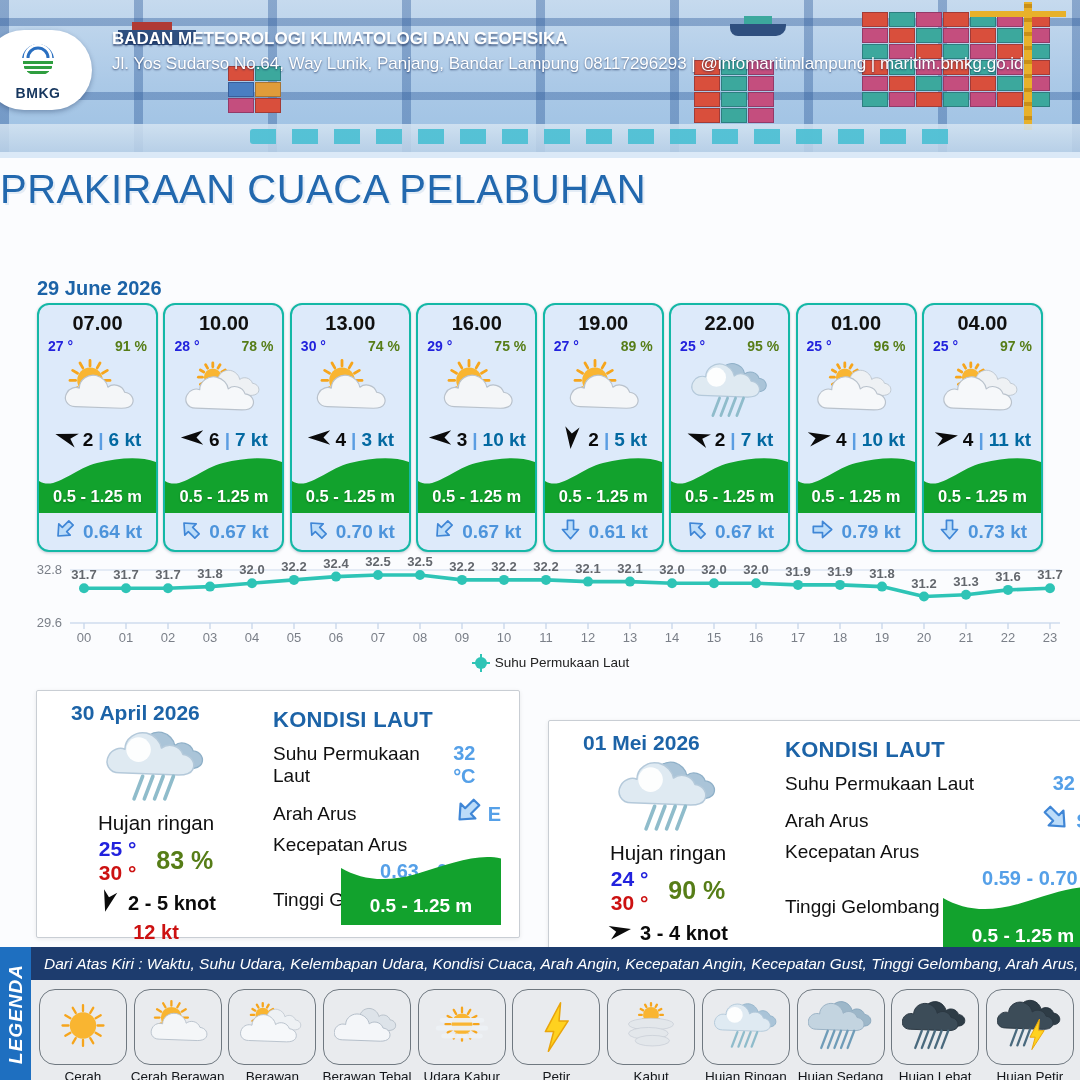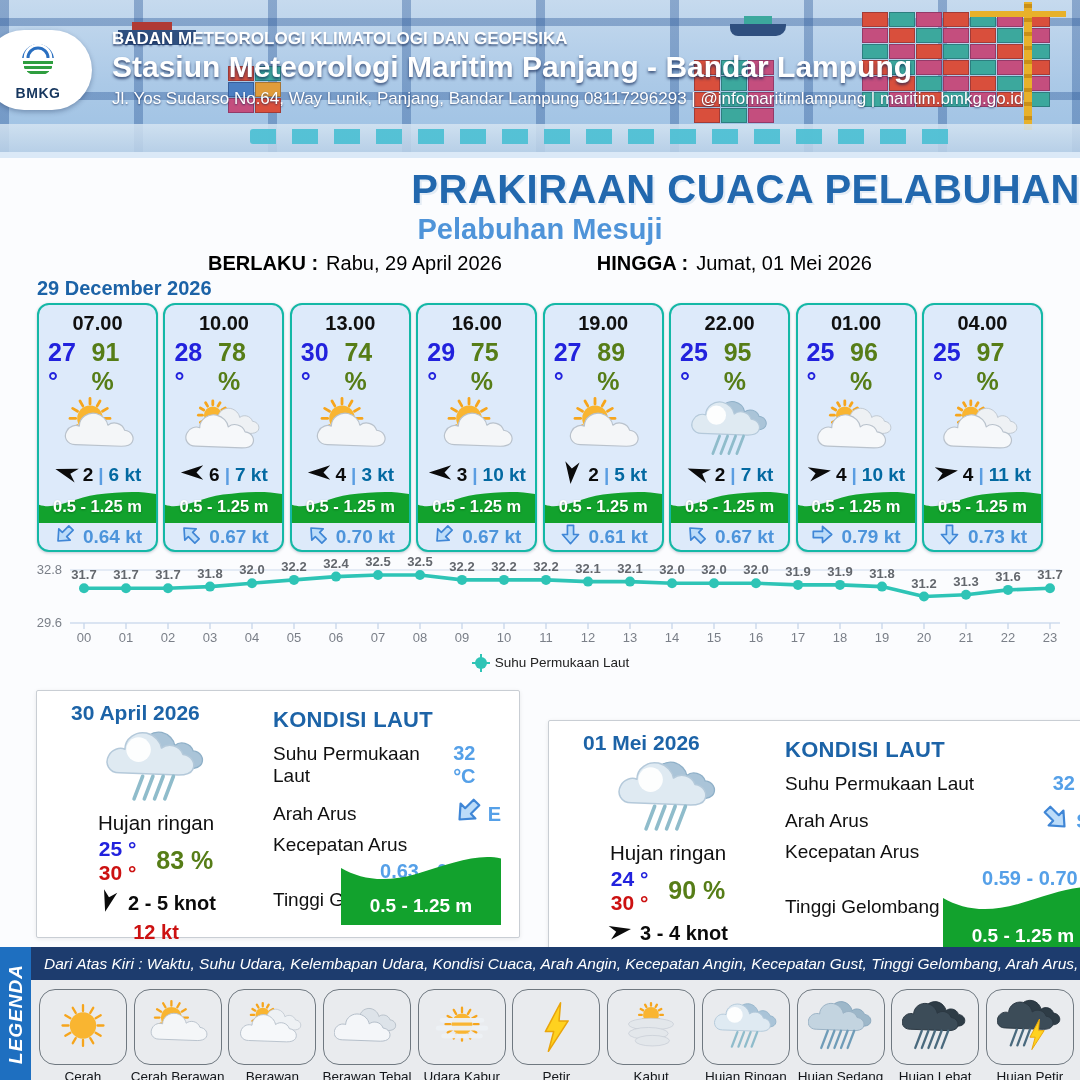--- a/index.html
+++ b/index.html
@@ -33,37 +33,37 @@
         border-radius:44px;display:flex;flex-direction:column;align-items:center;justify-content:center;
         box-shadow:0 2px 5px rgba(20,40,80,.35);z-index:5}
   .logo-pill .bmkg-word{font-size:14px;font-weight:bold;color:#16365e;letter-spacing:.5px;margin-top:1px}
 
   .hero-text{position:absolute;left:112px;top:29px;color:#fff;z-index:4;white-space:nowrap}
   .agency{font-size:17px;font-weight:bold;text-shadow:0 2px 2px rgba(15,35,80,.65)}
   .station{font-size:30px;font-weight:bold;margin-top:1px;text-shadow:0 2px 3px rgba(15,35,80,.75)}
   .address{font-size:17px;margin-top:5px;text-shadow:0 1px 2px rgba(15,35,80,.7)}
 
   
-  .main-title{position:absolute;top:167px;left:0;width:100%;text-align:right;font-size:40px;
-        font-weight:bold;color:#2268ae;letter-spacing:.5px;text-shadow:2px 2px 0 #e4ecf5}
+  .main-title{position:absolute;top:167px;left:0;width:100%;text-align:left;font-size:40px;
+        font-weight:normal;color:#2268ae;letter-spacing:.5px;text-shadow:2px 2px 0 #e4ecf5}
   .sub-title{position:absolute;top:213px;left:0;width:100%;text-align:center;font-size:29px;
         font-weight:bold;color:#4f94d9}
   .valid-row{position:absolute;top:252px;left:0;width:100%;display:flex;justify-content:center;
         gap:95px;font-size:20px;color:#000}
   .valid-row b{margin-right:8px}
   .fdate{position:absolute;top:277px;left:37px;font-size:20px;font-weight:bold;color:#1c63a7}
 
   
   .cards{position:absolute;top:303px;left:37px;width:1006px;display:flex;justify-content:space-between}
   .fcard{position:relative;width:117px;height:245px;background:#ddeafa;border:2px solid #14b8a6;
         border-radius:12px;box-shadow:0 1px 3px rgba(60,80,110,.3);overflow:hidden;
         display:flex;flex-direction:column}
   .f-time{text-align:center;font-size:20px;font-weight:bold;color:#101010;margin-top:7px}
   .f-row{display:flex;justify-content:space-between;padding:0 9px;margin-top:3px;
-        font-size:25px;font-weight:bold}
+        font-size:14px;font-weight:bold}
   .f-temp{color:#2222dd}
   .f-hum{color:#567d17}
   .f-icon{flex:1;display:flex;align-items:center;justify-content:center}
   .f-wind{display:flex;align-items:center;justify-content:center;gap:4px;font-size:19px;
         font-weight:bold;height:30px;color:#0b0b0b}
   .f-sep{color:#5a9de2;padding:0 1px}
   .f-gust{color:#0369a1}
   .f-wave{position:relative;height:58px}
   .wave-svg{position:absolute;inset:0;width:100%;height:100%}
   .f-wave-label{position:absolute;left:0;right:0;bottom:7px;text-align:center;color:#fff;
@@ -207,32 +207,26 @@
      <rect x="5" y="21" width="30" height="3" fill="#2f9e3f"></rect>
      <rect x="6" y="26" width="28" height="3" fill="#2f9e3f"></rect>
      <rect x="9" y="31" width="22" height="3" fill="#2f9e3f"></rect>
      <rect x="13" y="36" width="14" height="3" fill="#2f9e3f"></rect>
    </g>
  </svg></span>
       <span class="bmkg-word">BMKG</span>
     </div>
     <div class="hero-text">
       <div class="agency">BADAN METEOROLOGI KLIMATOLOGI DAN GEOFISIKA</div>
-      <div class="station">Stasiun Meteorologi Maritim Panjang - Bandar Lampung</div>
       <div class="address">Jl. Yos Sudarso No.64, Way Lunik, Panjang, Bandar Lampung 08117296293 | @infomaritimlampung | maritim.bmkg.go.id</div>
     </div>
   </div>
 
   <div class="main-title">PRAKIRAAN CUACA PELABUHAN</div>
-  <div class="sub-title">Pelabuhan Mesuji</div>
-  <div class="valid-row">
-    <span><b>BERLAKU :</b><span>Rabu, 29 April 2026</span></span>
-    <span><b>HINGGA :</b><span>Jumat, 01 Mei 2026</span></span>
-  </div>
-  <div class="fdate">29 December 2026</div>
+  <div class="fdate">29 June 2026</div>
 
   <div class="cards" id="cards">
       <div class="fcard">
         <div class="f-time">07.00</div>
       <div class="f-row">
         <span class="f-temp">27 °</span>
         <span class="f-hum">91 %</span>
       </div>
       <div class="f-icon">
           <svg viewBox="0 0 100 80" width="82" height="64">

